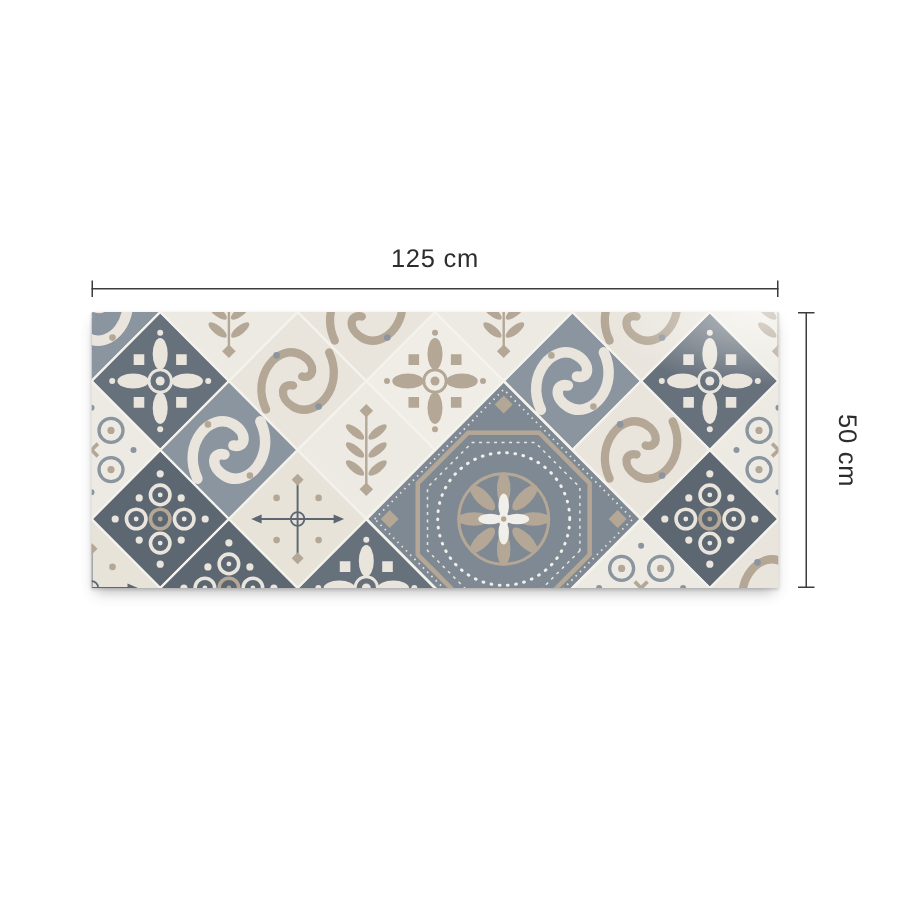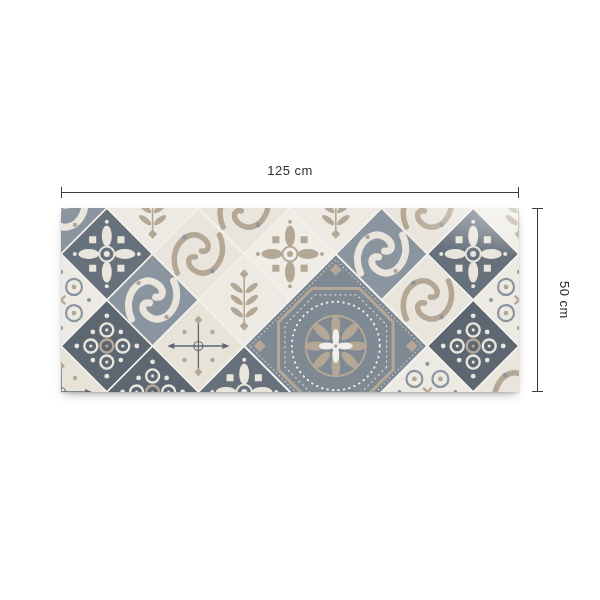--- a/index.html
+++ b/index.html
@@ -1,21 +1,21 @@
 <!DOCTYPE html>
 <html><head>
 <meta charset="utf-8">
 <style>
   html,body{margin:0;padding:0;background:#ffffff;}
   .stage{
     position:relative;width:600px;height:600px;background:#ffffff;overflow:hidden;
     font-family:"Liberation Sans","DejaVu Sans",sans-serif;
     --line-color:#3c3c3c;--label-color:#2d2d2d;
   }
-  .dim-label{color:var(--label-color);font-size:13px;letter-spacing:.5px;}
+  .dim-label{color:var(--label-color);font-size:17px;letter-spacing:.5px;}
   .dim-width{position:absolute;left:61px;width:458px;top:163px;text-align:center;}
   .dim-line-h{position:absolute;left:61px;top:192px;width:458px;height:1px;background:var(--line-color);}
   .tick{position:absolute;background:var(--line-color);}
   .tick-v{width:1px;height:11px;top:-5px;}
   .tick-v.tick-left{left:0;}
   .tick-v.tick-right{right:0;}
   .tick-h{height:1px;width:11px;left:-5px;}
   .tick-h.tick-top{top:0;}
   .tick-h.tick-bottom{bottom:0;}
   .dim-line-v{position:absolute;left:537px;top:208px;width:1px;height:184px;background:var(--line-color);}

